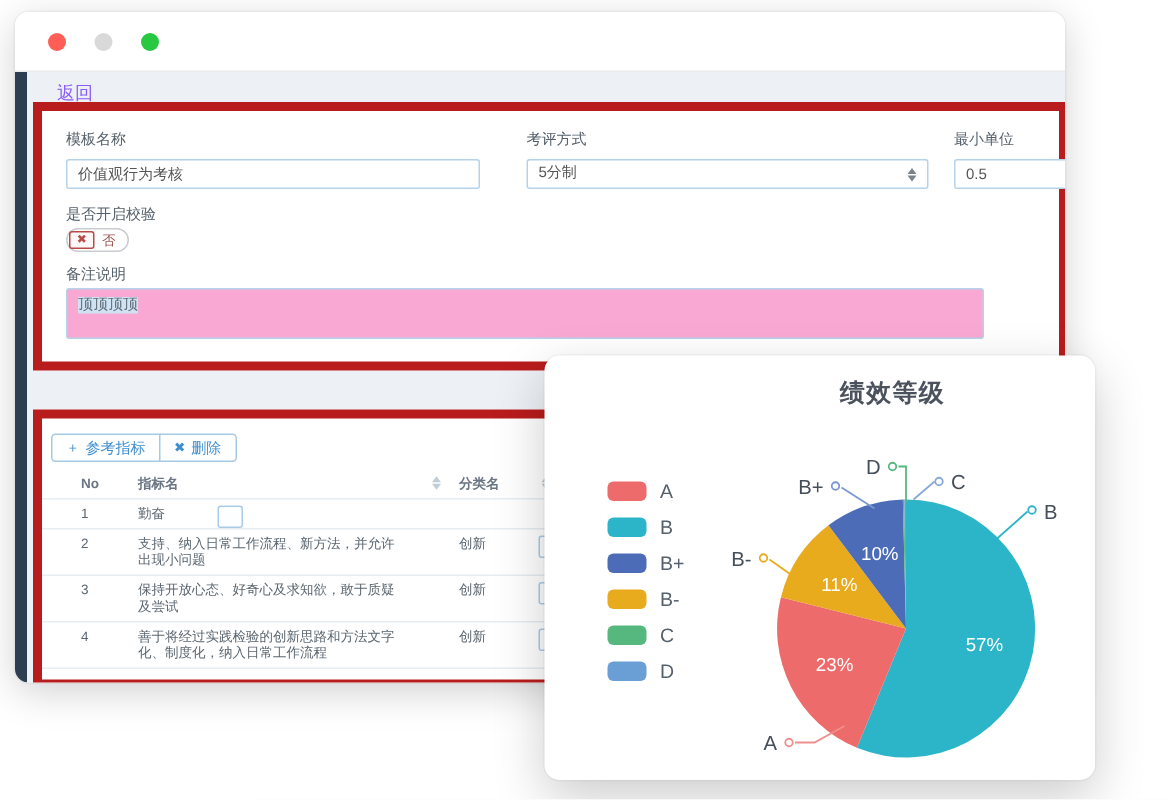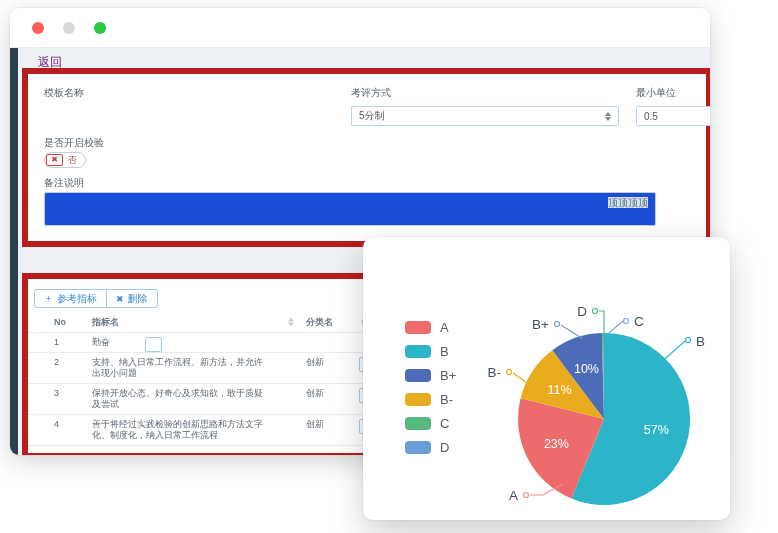--- a/index.html
+++ b/index.html
@@ -11,21 +11,21 @@
     border-radius:9px;box-shadow:0 6px 26px rgba(0,0,0,.18),0 0 0 1px rgba(0,0,0,.04);overflow:hidden;}
   .titlebar{position:absolute;left:0;top:0;right:0;height:40px;background:#fff;border-bottom:1px solid #ebebeb;
     display:flex;align-items:center;padding-left:22px;}
   .dot{width:12px;height:12px;border-radius:50%;margin-right:19px;}
   .dot-red{background:#ff5e57;}
   .dot-gray{background:#d9d9d9;}
   .dot-green{background:#28c840;}
 
   .app{position:absolute;left:0;top:40px;right:0;bottom:0;background:#edf1f5;}
   .sliver{position:absolute;left:0;top:0;bottom:0;width:8px;background:#2d3e50;}
-  .back-link{position:absolute;left:28px;top:6px;font-size:12px;color:#701a75;cursor:pointer;}
+  .back-link{position:absolute;left:28px;top:6px;font-size:12px;color:#8b5cf6;cursor:pointer;}
 
   .panel{position:absolute;left:12px;right:-2px;background:#fff;border:6px solid #b91c1c;}
   .panel-form{top:20px;height:179px;}
   .panel-table{top:225px;bottom:-4px;}
 
   .flabel{position:absolute;font-size:10px;color:#55606a;}
   .finput{position:absolute;height:20px;border:1px solid #b5d2e8;border-radius:2px;background:#fff;
     font-size:10px;color:#555;padding:0 7px;line-height:18px;}
   input.finput{outline:none;}
   .fselect{display:flex;align-items:center;justify-content:space-between;cursor:pointer;}
@@ -34,21 +34,21 @@
   .sel-caret i.up{border-bottom:4px solid #7a828a;}
   .sel-caret i.dn{border-top:4px solid #7a828a;}
 
   .toggle{position:absolute;left:16px;top:78px;height:16px;display:inline-flex;align-items:center;
     border:1px solid #c9ccd0;border-radius:9px;background:#fff;padding:1px;cursor:pointer;}
   .toggle-x{display:inline-flex;align-items:center;justify-content:center;width:17px;height:12px;
     border:1px solid #b94a48;border-radius:2px;color:#b94a48;font-size:8px;line-height:1;background:#fdf7f7;}
   .toggle-label{padding:0 7px 0 5px;font-size:9px;color:#9c5653;}
 
   .ftextarea{position:absolute;left:16px;top:118px;width:612px;height:34px;border:1px solid #b5d2e8;
-    border-radius:2px;background:#1d4ed8;font-size:10px;color:#5f6a74;padding:3px 7px;text-align:right;}
+    border-radius:2px;background:#f9a8d4;font-size:10px;color:#5f6a74;padding:3px 7px;}
   .ftextarea .sel{background:#cfe3f5;}
 
   
   .btn-group{position:absolute;left:6px;top:10px;display:flex;}
   .tbtn{height:19px;display:inline-flex;align-items:center;padding:0 9px;background:#fff;
     border:1px solid #a6c9e6;color:#3f8fd0;font-size:10px;cursor:pointer;}
   .tbtn:first-child{border-radius:3px 0 0 3px;}
   .tbtn:last-child{border-radius:0 3px 3px 0;margin-left:-1px;}
   .tbtn .ic{margin-right:4px;font-size:9px;font-style:normal;}
 
@@ -91,20 +91,21 @@
       <span class="dot dot-gray"></span>
       <span class="dot dot-green"></span>
     </div>
 
     <div class="app">
       <div class="sliver"></div>
       <a class="back-link">返回</a>
 
       <div class="panel panel-form">
         <span class="flabel" style="left:16px;top:12px">模板名称</span>
+        <input class="finput" style="left: 16px; top: 32px; width: 276px;" value="价值观行为考核">
 
         <span class="flabel" style="left:323px;top:12px">考评方式</span>
         <div class="finput fselect" style="left:323px;top:32px;width:268px">
           <span>5分制</span>
           <span class="sel-caret">
               <i class="up"></i>
               <i class="dn"></i>
             </span>
         </div>
 
@@ -200,20 +201,21 @@
                   <span class="mini-box"></span>
                 </span>
               </div>
             </div>
         </div>
       </div>
     </div>
   </div>
 
   <div class="card">
+    <div class="card-title">绩效等级</div>
     <div class="legend" id="legend">
         <div class="legend-item">
           <span class="legend-swatch" style="background: rgb(238, 107, 107);"></span>
           <span class="legend-label">A</span>
         </div>
         <div class="legend-item">
           <span class="legend-swatch" style="background: rgb(44, 181, 200);"></span>
           <span class="legend-label">B</span>
         </div>
         <div class="legend-item">

